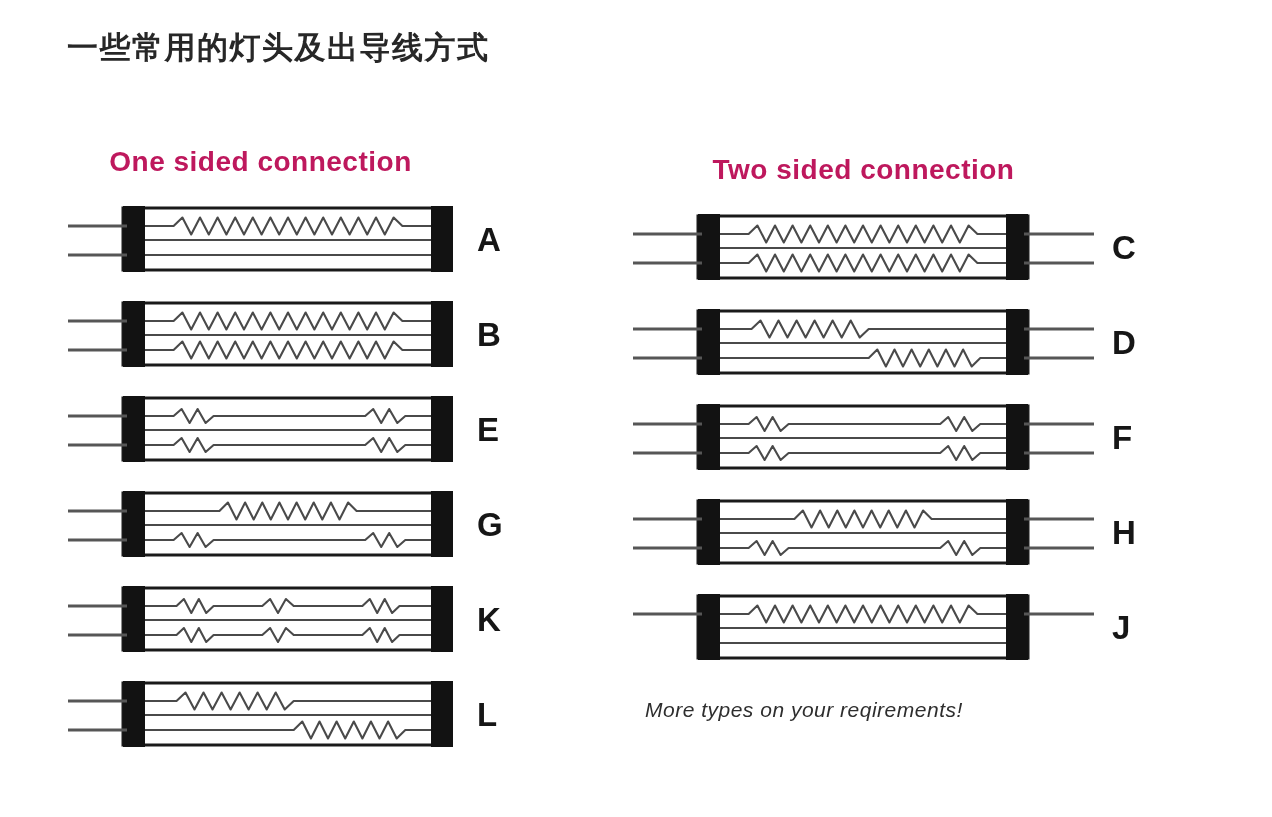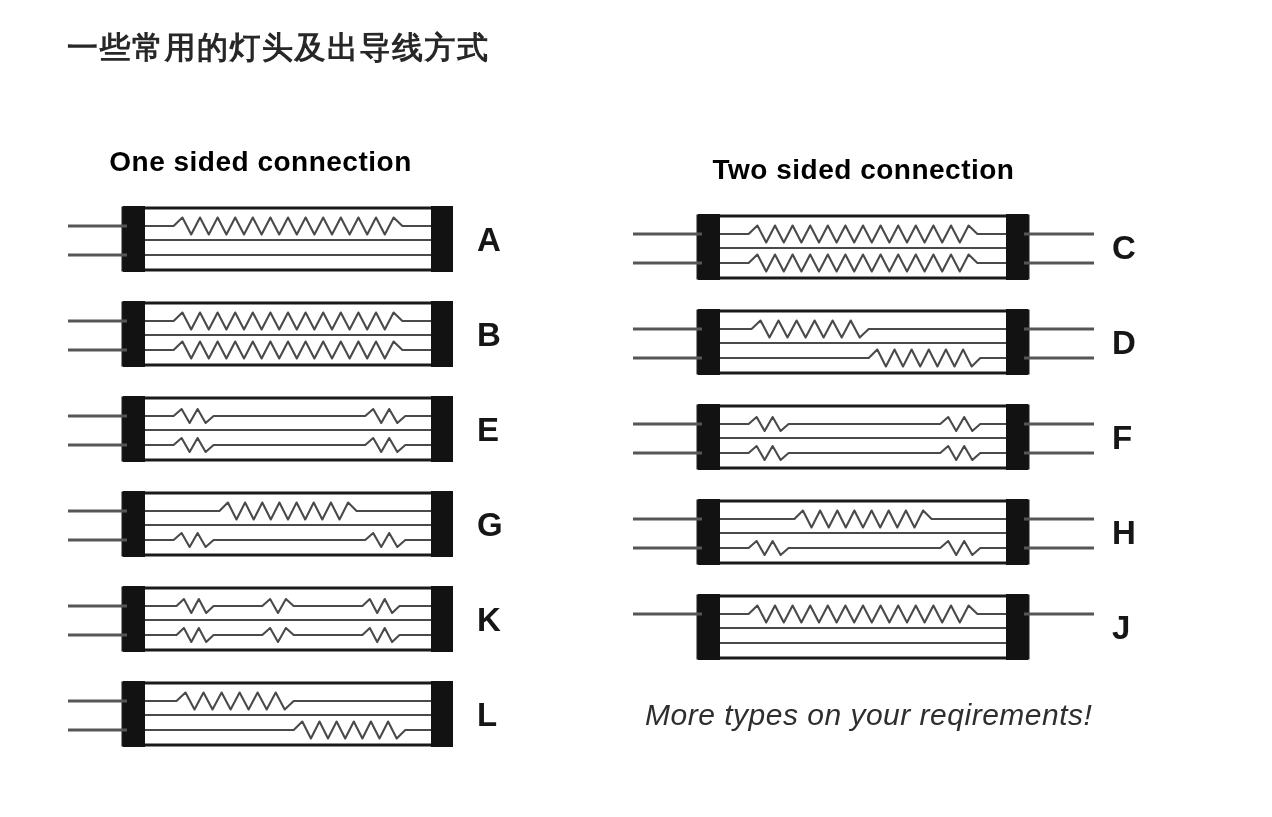--- a/index.html
+++ b/index.html
@@ -27,21 +27,21 @@
   }
   .col {
     position: absolute;
   }
   .col-left  { left: 68px;  top: 146px; }
   .col-right { left: 633px; top: 154px; }
   .col-heading {
     margin: 0 0 26px 0;
     font-size: 28px;
     font-weight: 700;
-    color: #000000;
+    color: #be185d;
     text-align: center;
     letter-spacing: 0.5px;
   }
   .col-left  .col-heading { width: 385px; }
   .col-right .col-heading { width: 461px; }
   .lamp {
     display: flex;
     align-items: center;
     height: 70px;
     margin-bottom: 25px;
@@ -49,21 +49,21 @@
   .lamp-label {
     font-size: 33px;
     font-weight: 700;
     color: #161616;
     line-height: 1;
   }
   .col-left  .lamp-label { margin-left: 24px; }
   .col-right .lamp-label { margin-left: 18px; }
   .footnote {
     margin: 36px 0 0 12px;
-    font-size: 30px;
+    font-size: 21px;
     font-style: italic;
     color: #2e2e2e;
     letter-spacing: 0.5px;
   }
 </style>
 </head>
 <body>
 
 <div class="page">
   <h1 class="title" style="color: rgb(39, 39, 39);">一些常用的灯头及出导线方式</h1>

